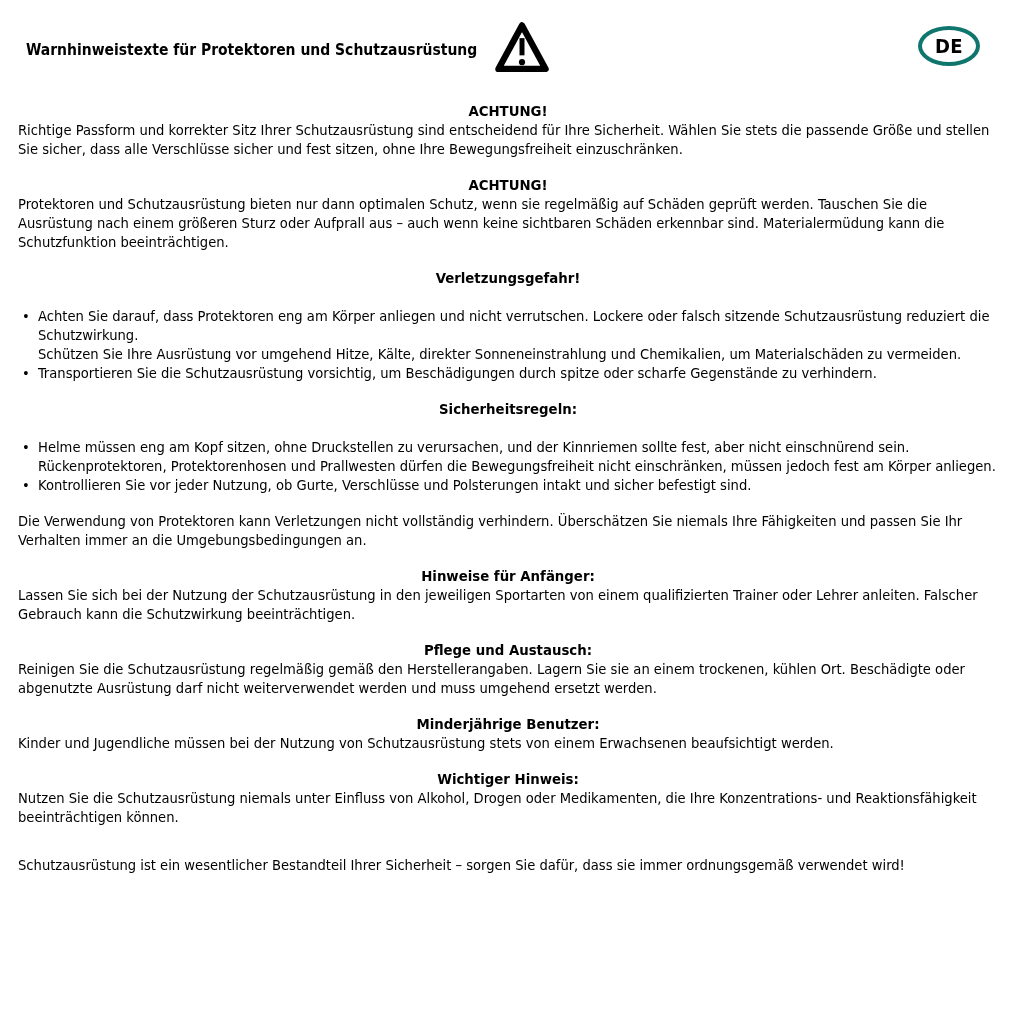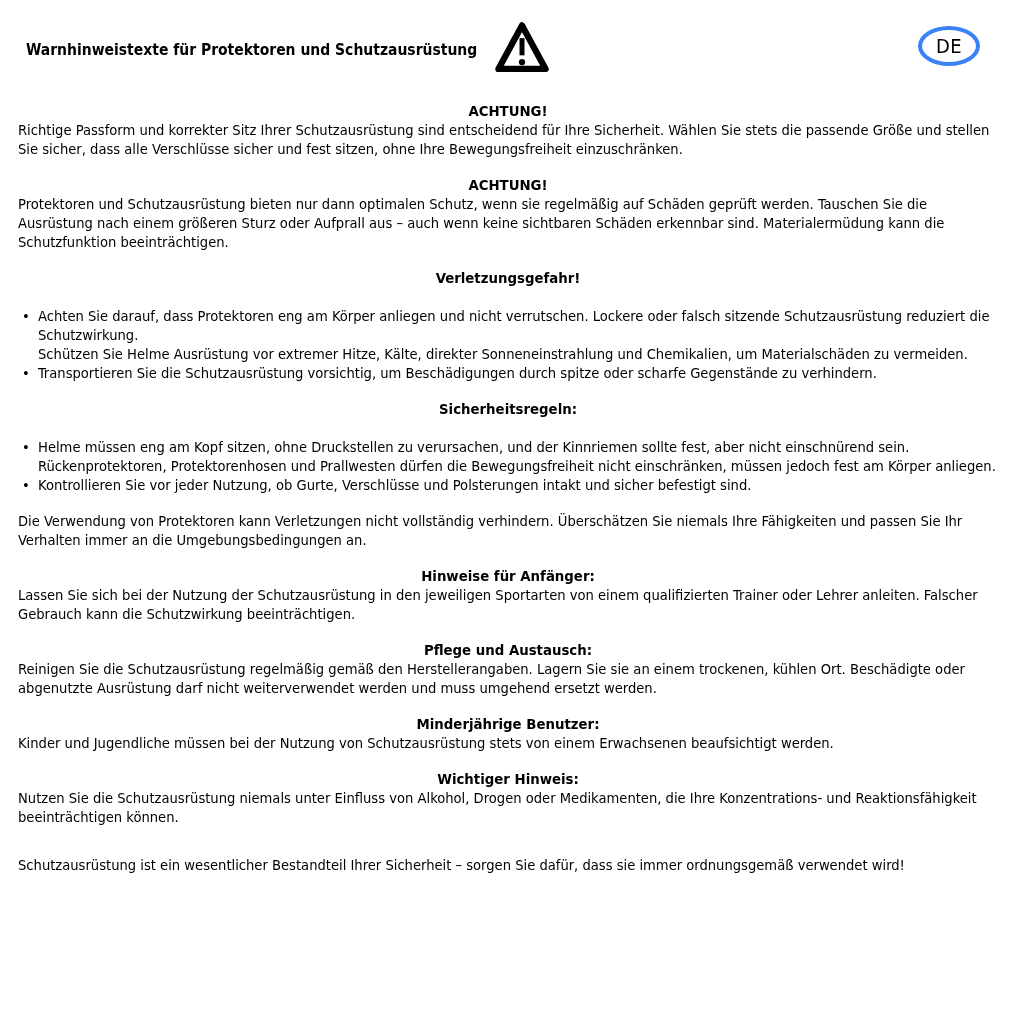--- a/index.html
+++ b/index.html
@@ -26,26 +26,26 @@
     line-height: 19px;
     white-space: nowrap;
   }
   .warn-tri { margin-left: 8px; margin-top: -2px; flex: 0 0 auto; }
   .lang-badge {
     position: absolute;
     top: 4px;
     right: 18px;
     width: 54px;
     height: 32px;
-    border: 4px solid #3b82f6;
+    border: 4px solid #0f766e;
     border-radius: 50%;
     display: flex;
     align-items: center;
     justify-content: center;
-    font-weight: normal;
+    font-weight: bold;
     font-size: 20px;
     letter-spacing: 0.5px;
   }
   main { margin-top: 2px; }
   section { margin-top: 17px; }
   section.no-heading { margin-top: 29px; }
   h2 {
     margin: 0;
     font-size: 14.8px;
     font-weight: bold;
@@ -101,21 +101,21 @@
         <p class="para">Protektoren und Schutzausrüstung bieten nur dann optimalen Schutz, wenn sie regelmäßig auf Schäden geprüft werden. Tauschen Sie die Ausrüstung nach einem größeren Sturz oder Aufprall aus – auch wenn keine sichtbaren Schäden erkennbar sind. Materialermüdung kann die Schutzfunktion beeinträchtigen.</p>
       </div>
   </section>
 
   <section>
     <h2>Verletzungsgefahr!</h2>
     <div>
         <ul class="bullets">
           <li>
             <div>Achten Sie darauf, dass Protektoren eng am Körper anliegen und nicht verrutschen. Lockere oder falsch sitzende Schutzausrüstung reduziert die Schutzwirkung.</div>
-            <div>Schützen Sie Helme Ausrüstung vor extremer Hitze, Kälte, direkter Sonneneinstrahlung und Chemikalien, um Materialschäden zu vermeiden.</div>
+            <div>Schützen Sie Ihre Ausrüstung vor umgehend Hitze, Kälte, direkter Sonneneinstrahlung und Chemikalien, um Materialschäden zu vermeiden.</div>
           </li>
           <li>
             <div>Transportieren Sie die Schutzausrüstung vorsichtig, um Beschädigungen durch spitze oder scharfe Gegenstände zu verhindern.</div>
           </li>
         </ul>
       </div>
   </section>
 
   <section>
     <h2>Sicherheitsregeln:</h2>

